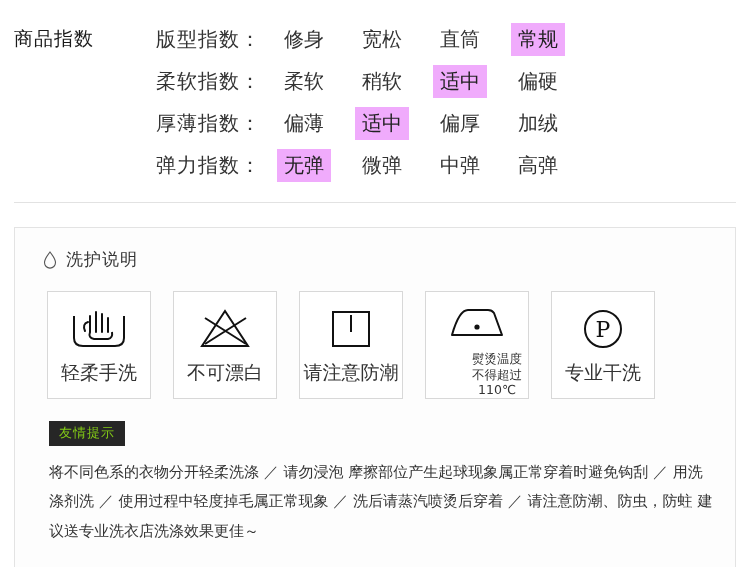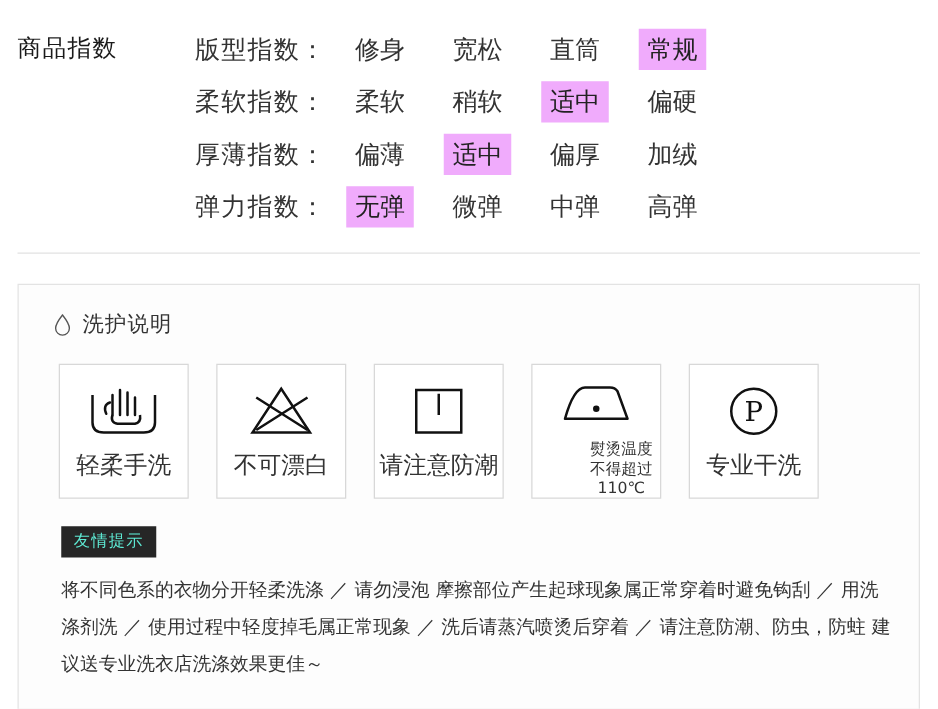--- a/index.html
+++ b/index.html
@@ -128,21 +128,21 @@
     line-height: 1.25;
     margin-top: 4px;
     white-space: pre-line;
   }
   .sym-label.two-line { font-size: 12.5px; margin-left: 40px; }
 
   
   .tips-badge {
     display: inline-block;
     background: #262626;
-    color: #5eead4;
+    color: #84cc16;
     font-size: 13px;
     padding: 3px 10px 4px 10px;
     margin: 22px 0 0 14px;
     letter-spacing: 1px;
   }
   .tips-body {
     margin: 12px 14px 0 14px;
     font-size: 15px;
     color: #333;
     line-height: 1.95;

